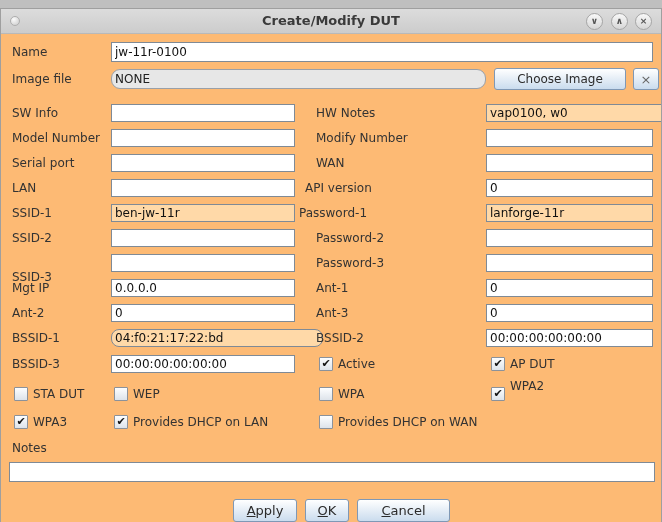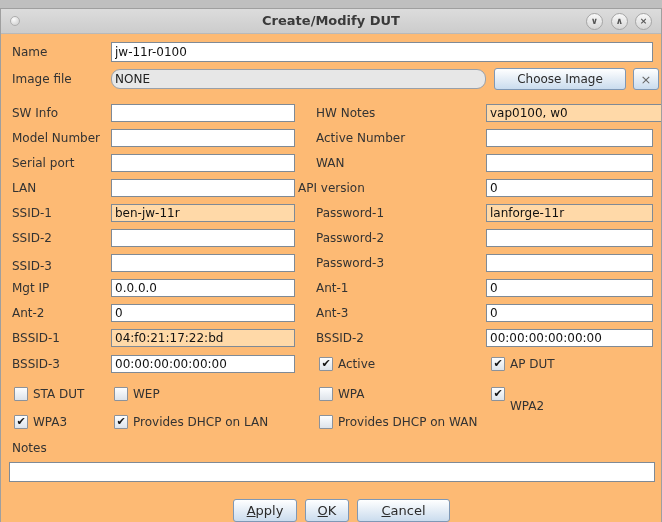--- a/index.html
+++ b/index.html
@@ -76,78 +76,78 @@
   <button class="btn" style="left:493px;top:59px;width:132px;height:22px;font-size:12px">Choose Image</button>
   <button class="btn" style="left:632px;top:59px;width:26px;height:22px;color:#666">×</button>
 
   <div class="lbl" style="left:11px;top:95px">SW Info</div>
   <input class="fld" style="left: 110px; top: 95px; width: 184px;" value="">
   <div class="lbl" style="left:315px;top:95px">HW Notes</div>
   <input class="fld hl" style="left: 485px; top: 95px; width: 182px;" value="vap0100, w0">
 
   <div class="lbl" style="left:11px;top:120px">Model Number</div>
   <input class="fld" style="left: 110px; top: 120px; width: 184px;" value="">
-  <div class="lbl" style="left:315px;top:120px">Active Number</div>
+  <div class="lbl" style="left:315px;top:120px">Modify Number</div>
   <input class="fld" style="left: 485px; top: 120px; width: 167px;" value="">
 
   <div class="lbl" style="left:11px;top:145px">Serial port</div>
   <input class="fld" style="left: 110px; top: 145px; width: 184px;" value="">
   <div class="lbl" style="left:315px;top:145px">WAN</div>
   <input class="fld" style="left: 485px; top: 145px; width: 167px;" value="">
 
   <div class="lbl" style="left:11px;top:170px">LAN</div>
   <input class="fld" style="left: 110px; top: 170px; width: 184px;" value="">
-  <div class="lbl" style="left:297px;top:170px">API version</div>
+  <div class="lbl" style="left:304px;top:170px">API version</div>
   <input class="fld" style="left: 485px; top: 170px; width: 167px;" value="0">
 
   <div class="lbl" style="left:11px;top:195px">SSID-1</div>
   <input class="fld hl" style="left: 110px; top: 195px; width: 184px;" value="ben-jw-11r">
-  <div class="lbl" style="left:315px;top:195px">Password-1</div>
+  <div class="lbl" style="left:298px;top:195px">Password-1</div>
   <input class="fld hl" style="left: 485px; top: 195px; width: 167px;" value="lanforge-11r">
 
   <div class="lbl" style="left:11px;top:220px">SSID-2</div>
   <input class="fld" style="left: 110px; top: 220px; width: 184px;" value="">
   <div class="lbl" style="left:315px;top:220px">Password-2</div>
   <input class="fld" style="left: 485px; top: 220px; width: 167px;" value="">
 
-  <div class="lbl" style="left:11px;top:248px">SSID-3</div>
+  <div class="lbl" style="left:11px;top:259px">SSID-3</div>
   <input class="fld" style="left: 110px; top: 245px; width: 184px;" value="">
   <div class="lbl" style="left:315px;top:245px">Password-3</div>
   <input class="fld" style="left: 485px; top: 245px; width: 167px;" value="">
 
   <div class="lbl" style="left:11px;top:270px">Mgt IP</div>
   <input class="fld" style="left: 110px; top: 270px; width: 184px;" value="0.0.0.0">
   <div class="lbl" style="left:315px;top:270px">Ant-1</div>
   <input class="fld" style="left: 485px; top: 270px; width: 167px;" value="0">
 
   <div class="lbl" style="left:11px;top:295px">Ant-2</div>
   <input class="fld" style="left: 110px; top: 295px; width: 184px;" value="0">
   <div class="lbl" style="left:315px;top:295px">Ant-3</div>
   <input class="fld" style="left: 485px; top: 295px; width: 167px;" value="0">
 
   <div class="lbl" style="left:11px;top:320px">BSSID-1</div>
-  <input class="fld hl" style="left: 110px; top: 320px; width: 184px;" value="04:f0:21:17:22:bd">
+  <input class="fld hl" style="left: 110px; top: 320px; width: 212px; border-radius: 8px;" value="04:f0:21:17:22:bd">
   <div class="lbl" style="left:315px;top:320px">BSSID-2</div>
   <input class="fld" style="left: 485px; top: 320px; width: 167px;" value="00:00:00:00:00:00">
 
   <div class="lbl" style="left:11px;top:346px">BSSID-3</div>
   <input class="fld" style="left: 110px; top: 346px; width: 184px;" value="00:00:00:00:00:00">
   <span class="cb" style="left:318px;top:348px">✔</span>
   <span class="cblbl" style="left:337px;top:348px">Active</span>
   <span class="cb" style="left:490px;top:348px">✔</span>
   <span class="cblbl" style="left:509px;top:348px">AP DUT</span>
 
   <span class="cb" style="left:13px;top:378px"></span>
   <span class="cblbl" style="left:32px;top:378px">STA DUT</span>
   <span class="cb" style="left:113px;top:378px"></span>
   <span class="cblbl" style="left:132px;top:378px">WEP</span>
   <span class="cb" style="left:318px;top:378px"></span>
   <span class="cblbl" style="left:337px;top:378px">WPA</span>
   <span class="cb" style="left:490px;top:378px">✔</span>
-  <span class="cblbl" style="left:509px;top:390px">WPA2</span>
+  <span class="cblbl" style="left:509px;top:370px">WPA2</span>
 
   <span class="cb" style="left:13px;top:406px">✔</span>
   <span class="cblbl" style="left:32px;top:406px">WPA3</span>
   <span class="cb" style="left:113px;top:406px">✔</span>
   <span class="cblbl" style="left:132px;top:406px">Provides DHCP on LAN</span>
   <span class="cb" style="left:318px;top:406px"></span>
   <span class="cblbl" style="left:337px;top:406px">Provides DHCP on WAN</span>
 
   <div class="lbl" style="left:11px;top:430px">Notes</div>
   <input class="fld tall" style="left: 8px; top: 453px; width: 646px;" value="">

